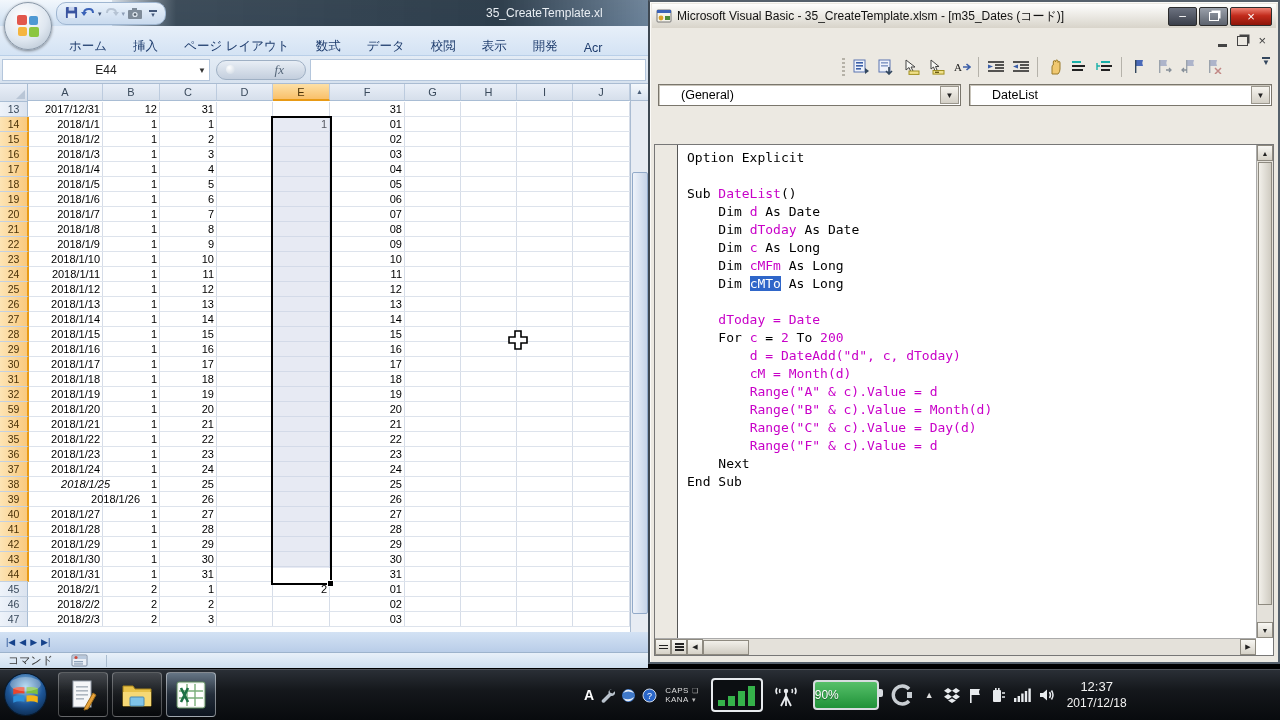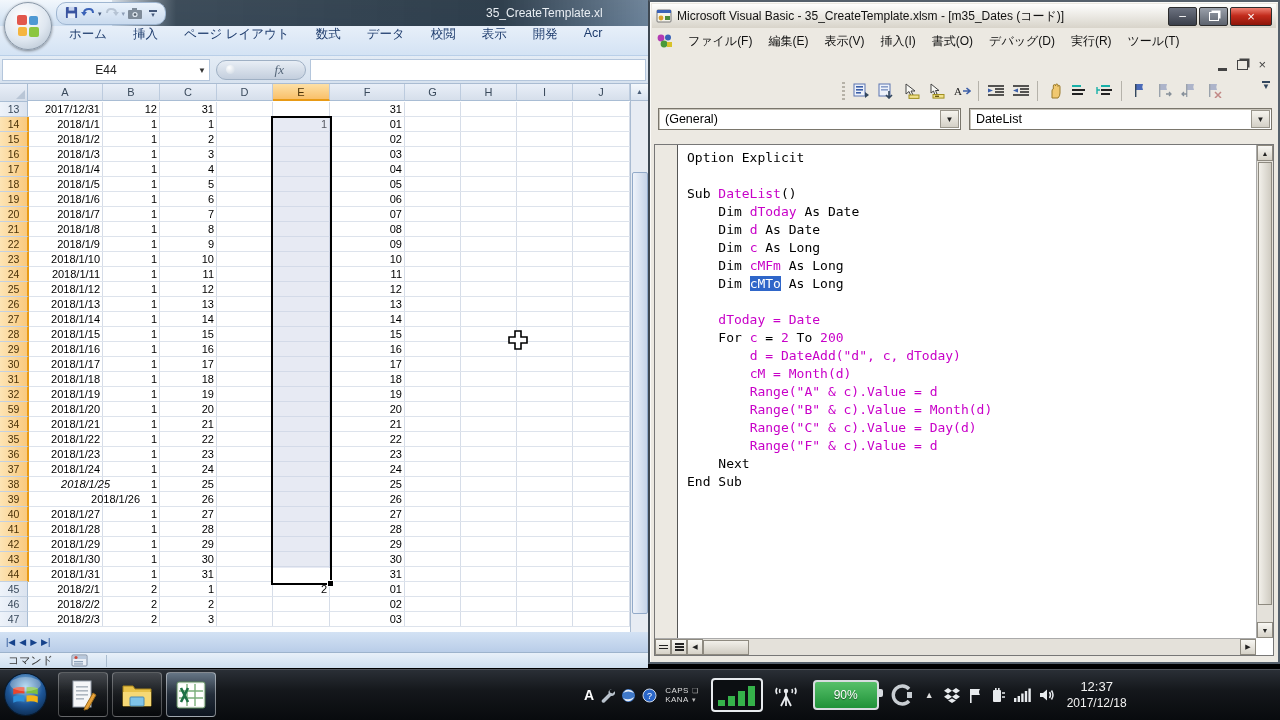--- a/index.html
+++ b/index.html
@@ -20,21 +20,21 @@
               border:1px solid #8a98a8;box-shadow:0 1px 3px rgba(0,0,0,.45);
               display:flex;align-items:center;justify-content:center;}
   .qat{position:absolute;left:56px;top:2px;height:21px;border-radius:10px;z-index:4;
        background:linear-gradient(#eaf2fb,#c9daee);border:1px solid #9fb6d1;
        display:flex;align-items:center;gap:3px;padding:0 8px;}
   .qat .dd{font-size:7px;color:#44587a;}
   .qat-more{margin-left:4px;display:flex;flex-direction:column;align-items:center;line-height:4px;}
   .qat-more b{width:8px;height:2px;background:#44587a;display:block;margin-bottom:1px;}
   .rtabs{position:absolute;top:26px;left:0;width:648px;height:30px;box-sizing:border-box;
          background:linear-gradient(#e7eff9,#d4e3f4);border-bottom:1px solid #b9cfe8;
-         display:flex;align-items:flex-start;padding-left:56px;overflow:hidden;}
+         display:flex;align-items:flex-end;padding-left:56px;overflow:hidden;}
   .rtab{padding:0 13px;font-size:12.5px;color:#1e3c6d;white-space:nowrap;}
   .fbar{position:absolute;top:56px;left:0;width:648px;height:28px;box-sizing:border-box;
         background:linear-gradient(#e4ecf5,#d7e2ef);border-bottom:1px solid #aabcd2;
         display:flex;align-items:center;padding:0 2px;}
   .namebox{width:206px;height:20px;background:#fff;border:1px solid #b4c6dc;position:relative;
            display:flex;align-items:center;justify-content:center;font-size:12px;color:#222;}
   .namebox .dd{position:absolute;right:3px;top:6px;font-size:8px;color:#333;}
   .fxpill{margin-left:6px;width:90px;height:20px;border-radius:11px;
           background:linear-gradient(#e8eef5,#c3cedd);border:1px solid #9fb0c4;
           display:flex;align-items:center;justify-content:flex-end;padding-right:12px;box-sizing:border-box;}
@@ -115,21 +115,21 @@
   .grip{position:absolute;left:192px;top:5px;bottom:5px;width:3px;
         background:repeating-linear-gradient(#b6b2a8 0 2px,transparent 2px 4px);}
   .ticons{position:absolute;left:200px;top:2px;display:flex;align-items:center;gap:2px;}
   .tbico{width:23px;height:23px;display:flex;align-items:center;justify-content:center;border-radius:2px;}
   .tsep{width:1px;height:20px;background:#b5b2aa;margin:0 3px;}
   .tovf{position:absolute;right:8px;top:4px;display:flex;flex-direction:column;align-items:center;line-height:5px;}
   .tovf b{width:8px;height:2px;background:#33475e;margin-bottom:1px;}
   .tovf i{font-style:normal;font-size:8px;color:#33475e;}
   .vcombos{display:flex;gap:8px;padding:3px 6px 3px 8px;}
   .combo{height:22px;flex:1;background:#fff;border:1px solid #7a766c;box-shadow:inset 1px 1px 0 #c9c5bb;
-         display:flex;align-items:center;font-size:12.5px;color:#000;padding-left:6px;position:relative;box-sizing:border-box;text-align:right;}
+         display:flex;align-items:center;font-size:12.5px;color:#000;padding-left:22px;position:relative;box-sizing:border-box;text-align:right;}
   .combo .btn{position:absolute;right:1px;top:1px;bottom:1px;width:17px;
               background:linear-gradient(#f6f4ee,#d4d0c6);border:1px solid #9a968c;
               display:flex;align-items:center;justify-content:center;font-size:8px;color:#222;}
   .vcode{position:absolute;left:4px;top:142px;right:4px;bottom:6px;background:#fff;
          border:1px solid #777;box-sizing:border-box;}
   .vmargin{position:absolute;left:0;top:0;bottom:17px;width:22px;background:#ece9e2;border-right:1px solid #555;}
   .vlines{position:absolute;left:23px;top:4px;right:18px;bottom:17px;overflow:hidden;
           font-family:"DejaVu Sans Mono",monospace;font-size:13px;line-height:18px;padding-left:9px;}
   .cline{white-space:pre;height:18px;}
   .cline .k{color:#000;}
@@ -161,21 +161,21 @@
   .appbtn.active{background:linear-gradient(rgba(190,220,250,.42),rgba(120,160,210,.18) 50%,rgba(20,40,70,.3));
                  border-color:rgba(255,255,255,.45);}
   .tray{position:absolute;left:584px;right:0;top:0;height:52px;display:flex;align-items:center;}
   .tico{display:flex;align-items:center;justify-content:center;color:#eee;}
   .ime-a{font-size:14px;color:#fff;font-weight:bold;}
   .ck{display:flex;flex-direction:column;justify-content:center;line-height:9px;margin-left:8px;}
   .ck .row{display:flex;align-items:center;gap:3px;}
   .ck span{font-size:8px;color:#ddd;letter-spacing:.5px;}
   .ck i{font-style:normal;font-size:7px;color:#bbb;}
   .batt{width:62px;height:26px;border:2px solid #d8dce0;border-radius:4px;position:relative;
-        background:linear-gradient(#57c06a,#1f9238);display:flex;align-items:center;justify-content:center;}
+        background:linear-gradient(#57c06a,#1f9238);display:flex;align-items:center;}
   .batt:after{content:"";position:absolute;right:-6px;top:7px;width:4px;height:8px;background:#d8dce0;border-radius:0 2px 2px 0;}
   .batt span{font-size:12px;color:#fff;text-shadow:0 1px 1px rgba(0,0,0,.5);}
   .clock{margin-left:10px;margin-right:8px;text-align:center;color:#f2f2f2;line-height:16px;}
   .clock .t{font-size:13px;}
   .clock .d{font-size:12px;}
   .upchev{font-size:9px;color:#ddd;}
 </style>
 </head>
 <body>
 
@@ -548,38 +548,20 @@
             <span class="rest-glyph"></span>
           </div>
         <div class="tbtn close">
             <span>×</span>
           </div>
       </div>
     </div>
 
     <div class="vmenubar">
       <div class="vmrow">
-        <svg class="vba-appicon" width="18" height="16" viewBox="0 0 18 16">
-          <circle cx="5" cy="5" r="3.4" fill="#b33bb3"></circle>
-            <circle cx="12" cy="4.5" r="3" fill="#3a62b8"></circle>
-          <circle cx="8" cy="11" r="3.4" fill="#4a9a3a"></circle>
-            <rect x="11" y="9" width="5" height="5" fill="#d8c22a"></rect>
-        </svg>
-        <div style="display:flex">
-            <div class="vmi">ファイル(F)</div>
-            <div class="vmi">編集(E)</div>
-            <div class="vmi">表示(V)</div>
-            <div class="vmi">挿入(I)</div>
-            <div class="vmi">書式(O)</div>
-            <div class="vmi">デバッグ(D)</div>
-            <div class="vmi">実行(R)</div>
-            <div class="vmi">ツール(T)</div>
-          </div>
-      </div>
-      <div class="vmrow">
         <div class="grow"></div>
         <div class="wctl">
           <span class="wmin"></span>
           <span class="wrest"></span>
           <span class="wclose">×</span>
         </div>
       </div>
     </div>
 
     <div class="vtools">
@@ -700,22 +682,22 @@
         <span class="btn">▼</span>
       </div>
     </div>
 
     <div class="vcode">
       <div class="vmargin"></div>
       <div class="vlines">
           <div class="cline"><span class="k">Option Explicit</span></div>
           <div class="cline"> </div>
           <div class="cline"><span class="k">Sub </span><span class="m">DateList</span><span class="k">()</span></div>
+          <div class="cline"><span class="k">    Dim </span><span class="m">d</span><span class="k"> As Date</span></div>
           <div class="cline"><span class="k">    Dim </span><span class="m">dToday</span><span class="k"> As Date</span></div>
-          <div class="cline"><span class="k">    Dim </span><span class="m">d</span><span class="k"> As Date</span></div>
           <div class="cline"><span class="k">    Dim </span><span class="m">c</span><span class="k"> As Long</span></div>
           <div class="cline"><span class="k">    Dim </span><span class="m">cMFm</span><span class="k"> As Long</span></div>
           <div class="cline"><span class="k">    Dim </span><span class="s">cMTo</span><span class="k"> As Long</span></div>
           <div class="cline"> </div>
           <div class="cline"><span class="k">    </span><span class="m">dToday = Date</span></div>
           <div class="cline"><span class="k">    For </span><span class="m">c</span><span class="k"> = </span><span class="m">2</span><span class="k"> To </span><span class="m">200</span></div>
           <div class="cline"><span class="k">        </span><span class="m">d = DateAdd("d", c, dToday)</span></div>
           <div class="cline"><span class="k">        </span><span class="m">cM = Month(d)</span></div>
           <div class="cline"><span class="k">        </span><span class="m">Range("A" &amp; c).Value = d</span></div>
           <div class="cline"><span class="k">        </span><span class="m">Range("B" &amp; c).Value = Month(d)</span></div>

